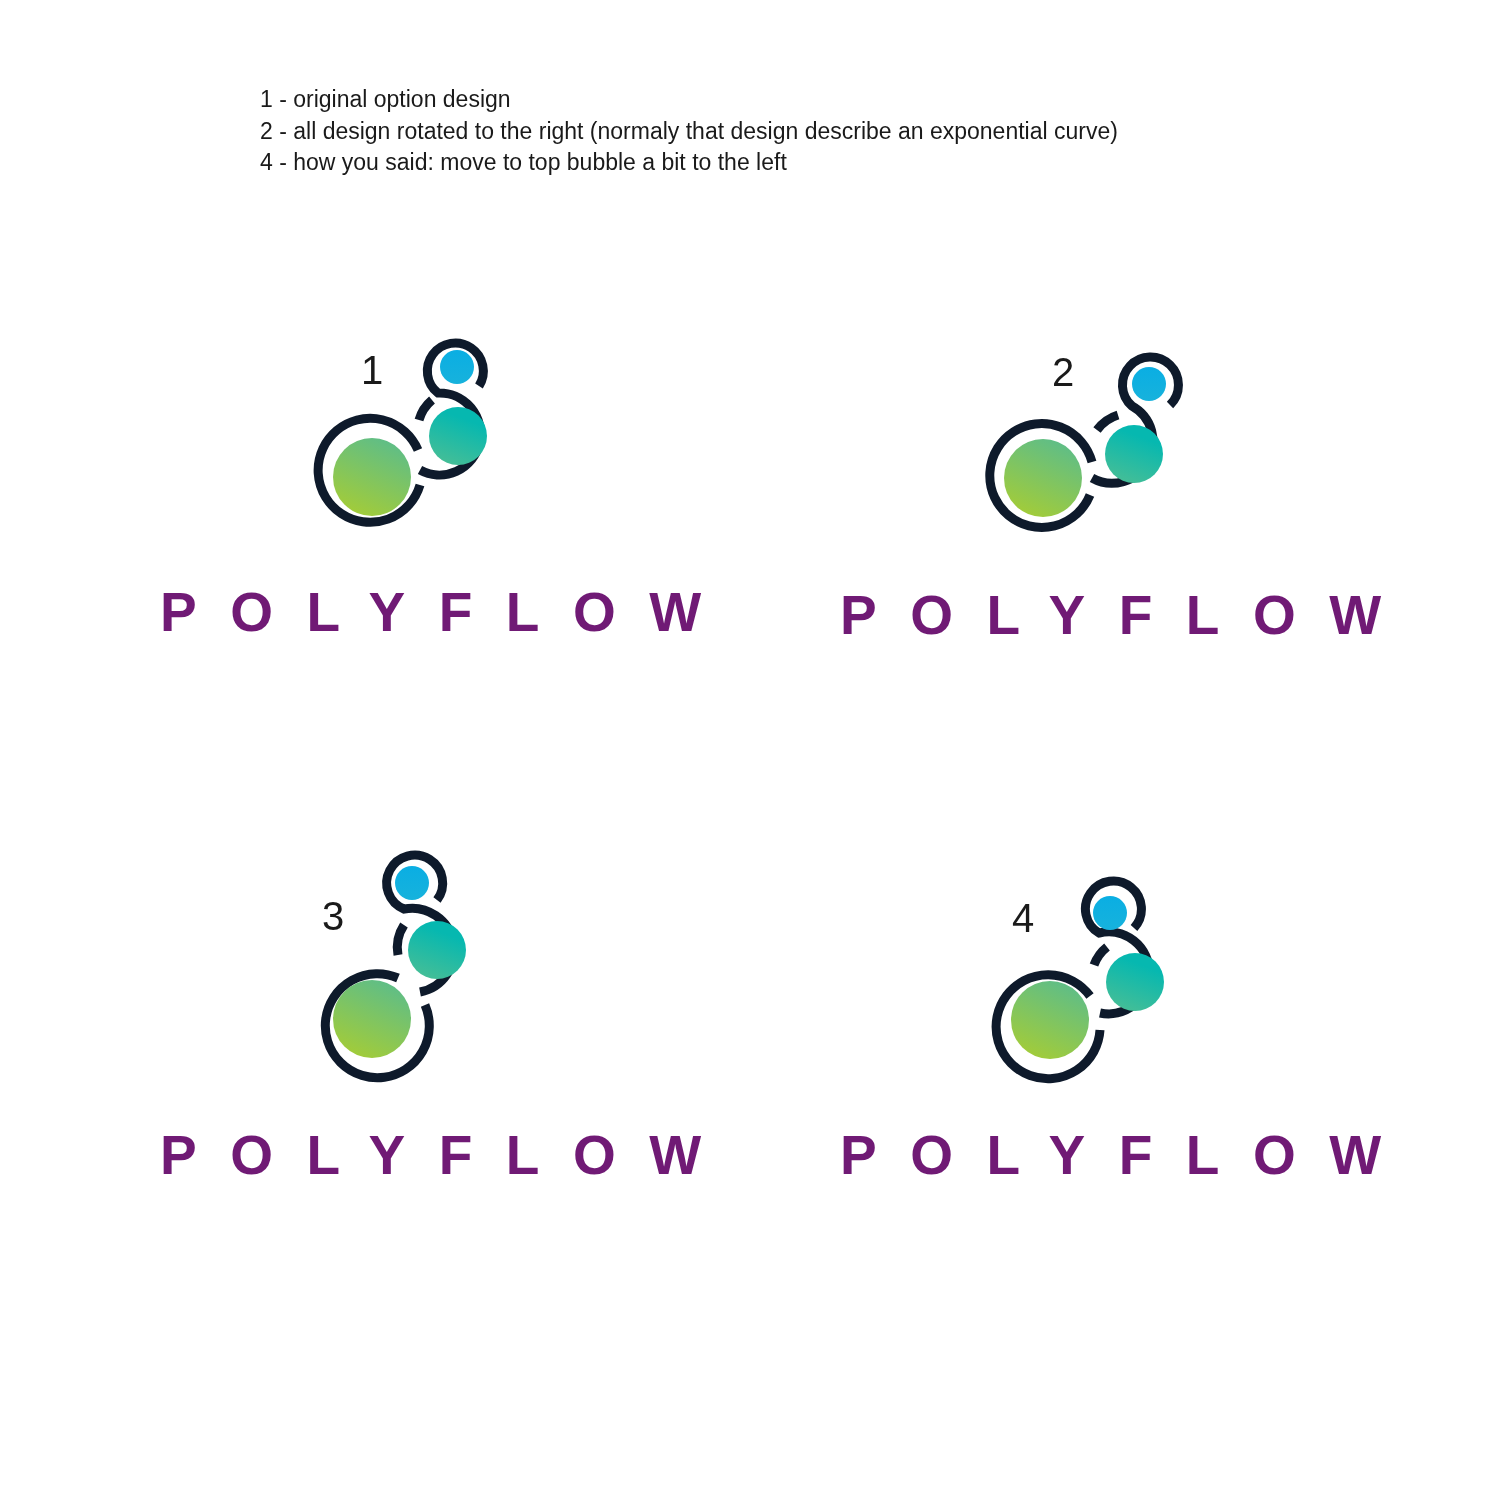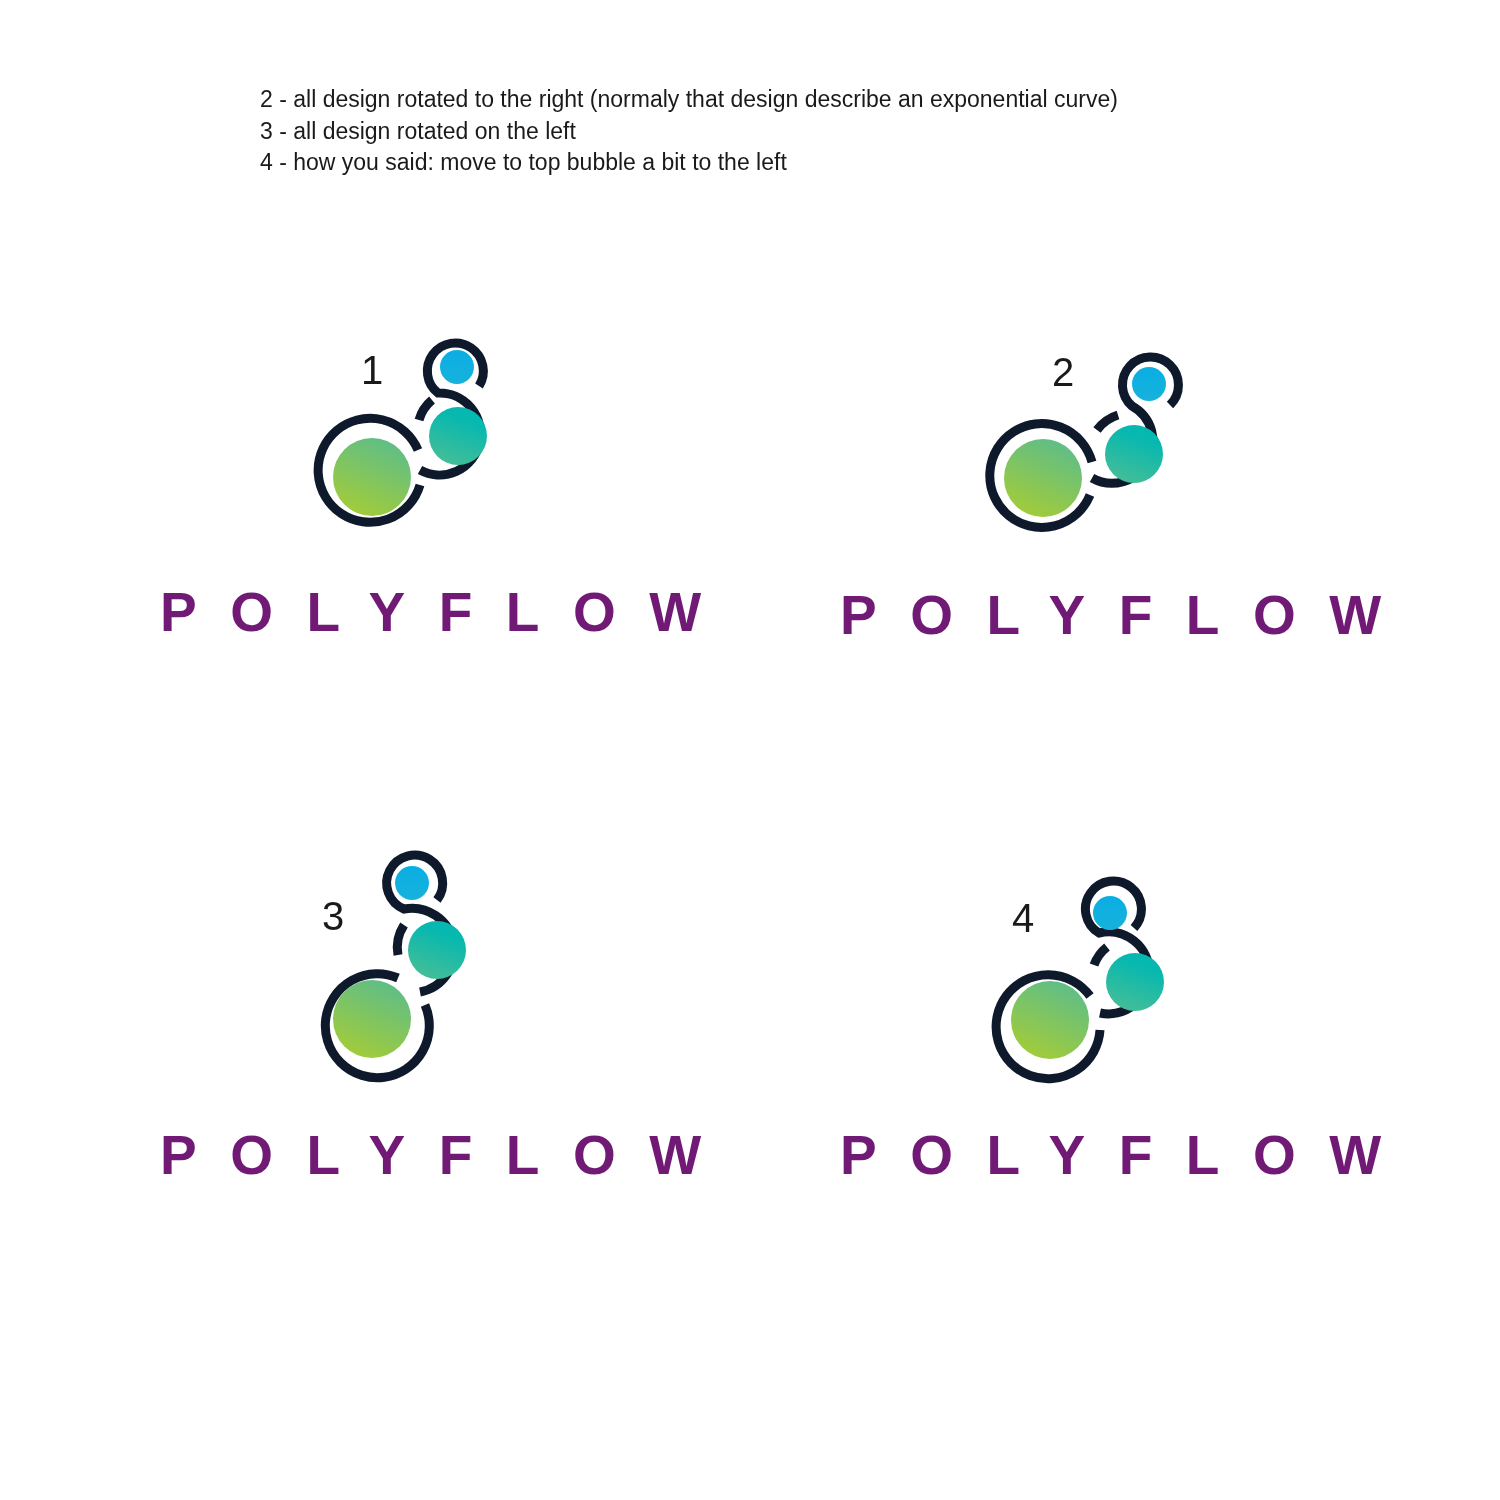--- a/index.html
+++ b/index.html
@@ -25,22 +25,22 @@
       <stop offset="1" stop-color="#46be96"></stop>
     </linearGradient>
     <linearGradient id="gSmall" x1="0.5" y1="0" x2="0.5" y2="1">
       <stop offset="0" stop-color="#0aaee3"></stop>
       <stop offset="1" stop-color="#17b2dc"></stop>
     </linearGradient>
   </defs>
 </svg>
 
 <div class="notes">
+  <div>1 - original option design</div>
   <div>2 - all design rotated to the right (normaly that design describe an exponential curve)</div>
-  <div>3 - all design rotated on the left</div>
   <div>4 - how you said: move to top bubble a bit to the left</div>
 </div>
 
 <div class="variant">
   <div class="num" style="left:361px; top:350px;">1</div>
   <svg class="logo" style="left:0;top:0" width="1500" height="1500">
     <g fill="none" stroke="#0e1a2b" stroke-width="9">
       <path d="M 479 386 A 28 28 0 1 0 438 393 A 41 41 0 1 1 420 470"></path>
       <path d="M 420 485 A 52 52 1 1 1 418 450"></path>
       <path d="M 432 400 A 41 41 0 0 0 419 420"></path>

